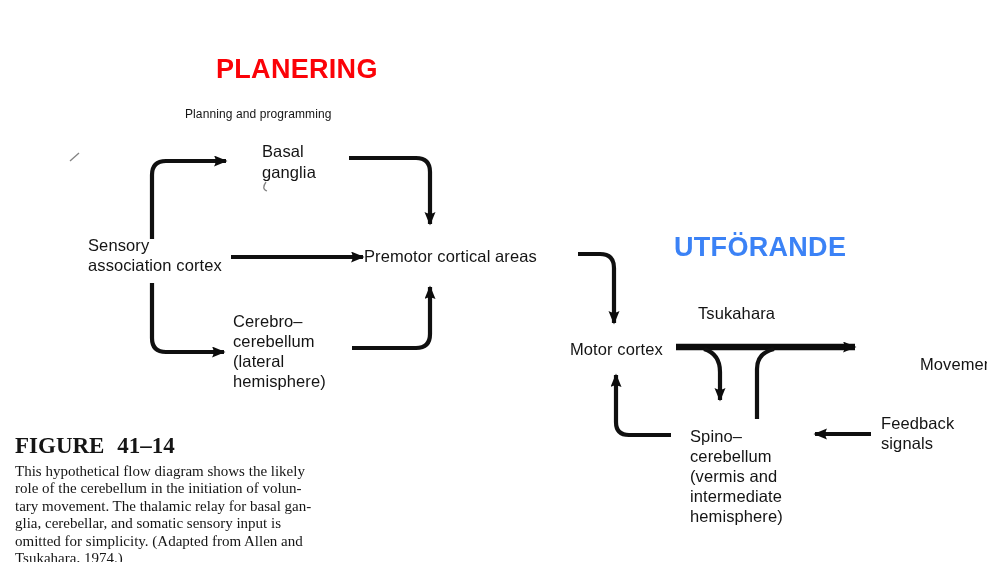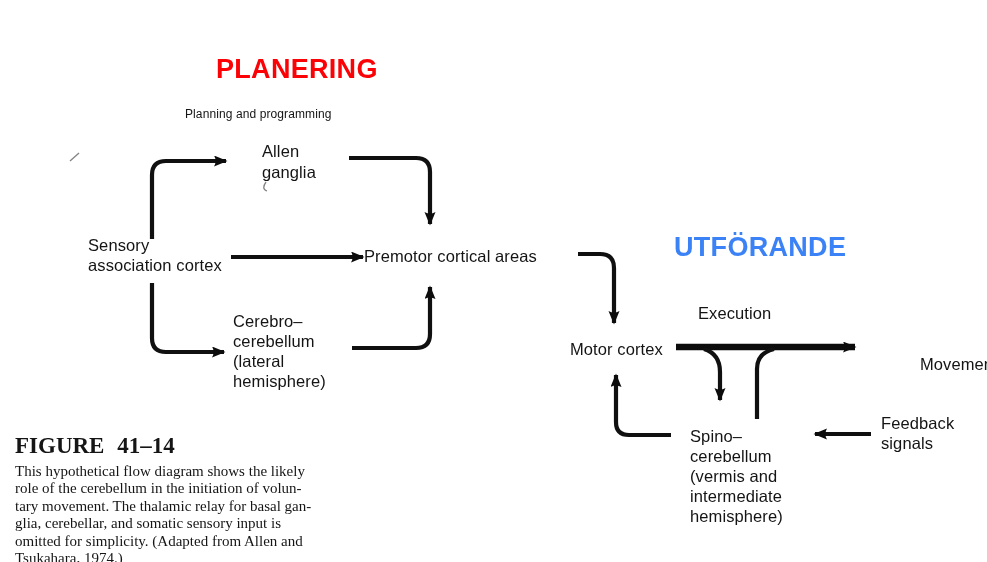--- a/index.html
+++ b/index.html
@@ -77,36 +77,36 @@
     <path class="arrow" marker-end="url(#ah)" d="M871,434 L815,434"></path>
 
     <path class="artifact" d="M70,161 l9,-8"></path>
     <path class="artifact" d="M266,182 q-5,7 1,9"></path>
   </svg>
 
   <div class="section-heading" style="left: 216px; top: 55px; color: rgb(251, 2, 7);">PLANERING</div>
 
   <div class="lbl" style="left:185px;top:104px;font-size:12px;">Planning and programming</div>
 
-  <div class="lbl lbl-tight" style="left:262px;top:141px;">Allen
+  <div class="lbl lbl-tight" style="left:262px;top:141px;">Basal
 ganglia</div>
 
   <div class="lbl" style="left:88px;top:235px;">Sensory
 association cortex</div>
 
   <div class="lbl" style="left:364px;top:246px;">Premotor cortical areas</div>
 
   <div class="lbl" style="left:233px;top:311px;">Cerebro–
 cerebellum
 (lateral
 hemisphere)</div>
 
   <div class="section-heading" style="left: 674px; top: 233px; color: #3b82f6;">UTFÖRANDE</div>
 
-  <div class="lbl" style="left:698px;top:303px;">Execution</div>
+  <div class="lbl" style="left:698px;top:303px;">Tsukahara</div>
 
   <div class="lbl" style="left:570px;top:339px;">Motor cortex</div>
 
   <div class="lbl" style="left:876px;top:354px;margin-left:44px;">Movement</div>
 
   <div class="lbl" style="left:690px;top:426px;">Spino–
 cerebellum
 (vermis and
 intermediate
 hemisphere)</div>

